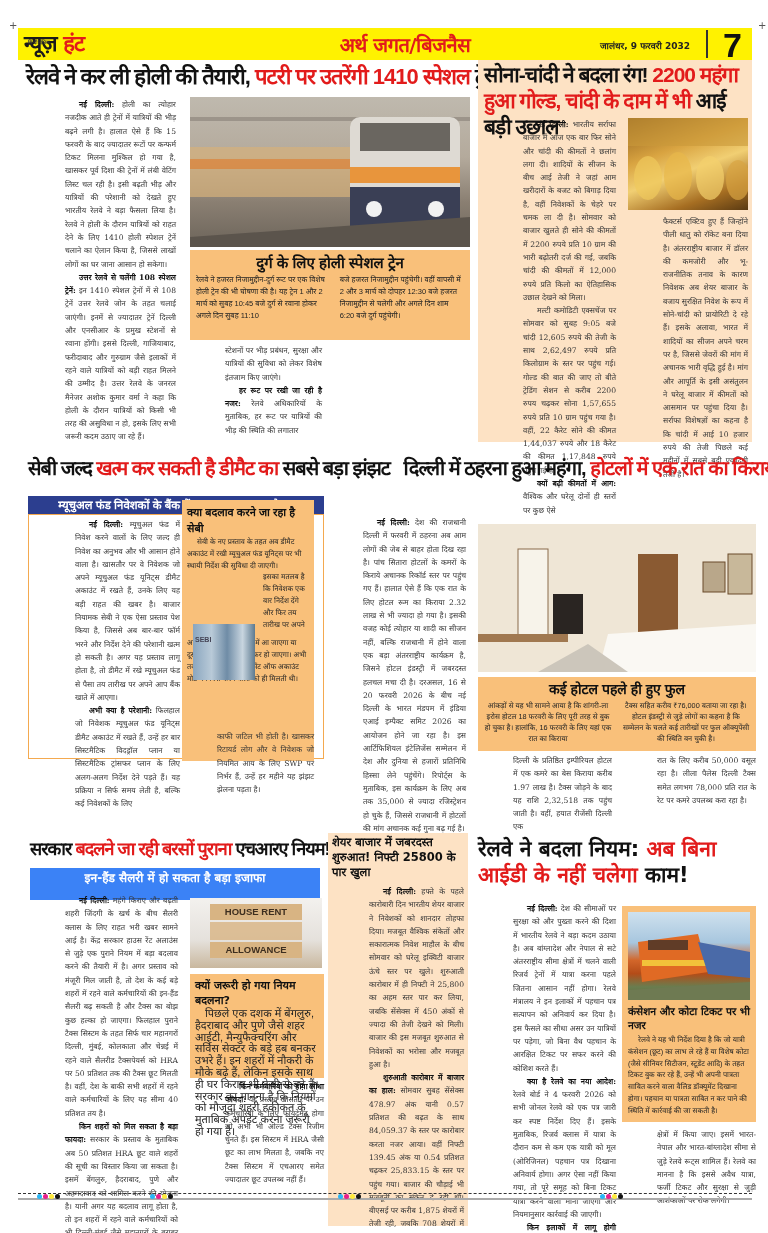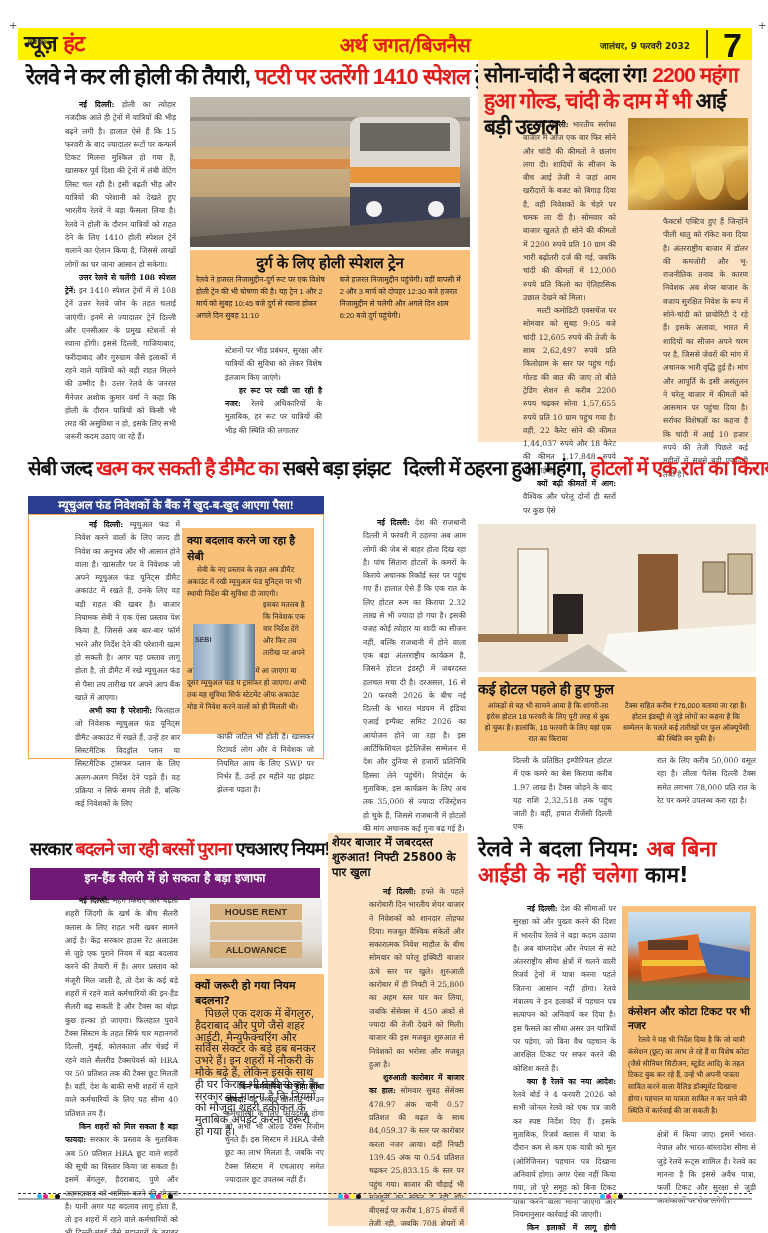--- a/index.html
+++ b/index.html
@@ -44,40 +44,40 @@
   .s2-head { position: absolute; left: 6px; top: 2px; width: 270px; font-size: 21px; line-height: 26px; }
   .s2-col1 { position: absolute; left: 10px; top: 58px; width: 128px; }
   .s2-img { left: 150px; top: 58px; width: 120px; height: 92px; background: linear-gradient(160deg,#8a5a1a 0%,#d9a441 35%,#f1cf73 55%,#a66e22 80%,#5a3a12 100%); }
   .s2-col2 { position: absolute; left: 150px; top: 155px; width: 120px; }
 
   
   .row2-head { position: absolute; left: 10px; top: 426px; width: 724px; font-size: 20px; line-height: 28px; white-space: nowrap; }
   .sebi-band { position: absolute; left: 10px; top: 468px; width: 296px; height: 18px; background: #2c3e8f; color: #fff; font-family: "Liberation Sans", sans-serif; font-weight: bold; font-size: 11.5px; line-height: 18px; text-align: center; }
   .sebi-frame { position: absolute; left: 10px; top: 486px; width: 296px; height: 245px; border: 1px solid #f4a94f; }
   .sebi-col1 { position: absolute; left: 22px; top: 490px; width: 140px; }
-  .sebi-box { position: absolute; left: 164px; top: 500px; width: 132px; height: 206px; padding: 4px 5px; }
+  .sebi-box { position: absolute; left: 164px; top: 472px; width: 132px; height: 261px; padding: 4px 5px; }
   .sebi-box-title { font-family: "Liberation Sans", sans-serif; font-weight: bold; font-size: 11px; line-height: 16px; color: #111; }
   .sebi-box-text { font-family: "Liberation Sans", sans-serif; font-size: 7.3px; line-height: 11.8px; color: #222; }
   .sebi-img { position: absolute; left: 175px; top: 596px; width: 62px; height: 56px; background: linear-gradient(90deg,#8aa6bf 0%,#b9cad8 30%,#6f8ca6 55%,#c8d5df 80%,#5d7a90 100%); }
   .sebi-img span { position: absolute; left: 2px; top: 12px; font-size: 7px; color: #445; font-weight: bold; font-family: "Liberation Sans", sans-serif; }
   .sebi-col2 { position: absolute; left: 164px; top: 702px; width: 132px; }
 
   
   .h-col1 { position: absolute; left: 310px; top: 488px; width: 138px; }
   .h-img { left: 460px; top: 496px; width: 278px; height: 148px; background: linear-gradient(135deg,#e9dcc5 0%,#d9c6a5 35%,#8a5a32 52%,#f1ebe0 70%,#cfb893 100%); }
   .h-box { position: absolute; left: 460px; top: 649px; width: 278px; height: 74px; }
-  .h-box-title { font-size: 14px; font-weight: bold; font-family: "Liberation Sans", sans-serif; color: #111; padding-top: 2px; }
+  .h-box-title { text-align: center; font-size: 14px; font-weight: bold; font-family: "Liberation Sans", sans-serif; color: #111; padding-top: 2px; }
   .h-box-cols { display: flex; gap: 10px; padding: 2px 6px; }
   .h-box-cols div { font-family: "Liberation Sans", sans-serif; font-size: 7.3px; line-height: 11px; color: #222; flex: 1; text-align: center; }
   .h-col2 { position: absolute; left: 460px; top: 726px; width: 134px; }
   .h-col3 { position: absolute; left: 604px; top: 726px; width: 134px; }
 
   
   .hra-head { position: absolute; left: 12px; top: 808px; width: 300px; font-size: 18px; line-height: 26px; white-space: nowrap; }
-  .hra-band { position: absolute; left: 12px; top: 840px; width: 290px; height: 32px; background: #701a75; color: #fff; font-family: "DejaVu Sans", sans-serif; font-weight: bold; font-size: 12px; line-height: 20px; text-align: center; }
+  .hra-band { position: absolute; left: 12px; top: 840px; width: 290px; height: 32px; background: #3b82f6; color: #fff; font-family: "DejaVu Sans", sans-serif; font-weight: bold; font-size: 12px; line-height: 20px; text-align: center; }
   .hra-col1 { position: absolute; left: 12px; top: 866px; width: 148px; }
   .hra-img { left: 172px; top: 870px; width: 132px; height: 70px; background: linear-gradient(180deg,#f3f1ee 0%,#e5e1dc 60%,#c9b79e 100%); }
   .hra-img .lbl { position: absolute; left: 0; right: 0; text-align: center; font-family: "Liberation Sans", sans-serif; font-weight: bold; font-size: 9.5px; color: #3d2e1f; }
   .hra-img .blk { position: absolute; background: #d8b483; }
   .hra-box { position: absolute; left: 172px; top: 946px; width: 134px; height: 104px; padding: 4px 5px; }
   .hra-box-title { font-family: "DejaVu Sans", sans-serif; font-weight: bold; font-size: 11px; line-height: 15px; color: #111; }
   .hra-box-text { font-family: "Liberation Sans", sans-serif; font-size: 11px; line-height: 11.8px; color: #222; text-indent: 10px; }
   .hra-col2 { position: absolute; left: 172px; top: 1052px; width: 134px; }
 
   

